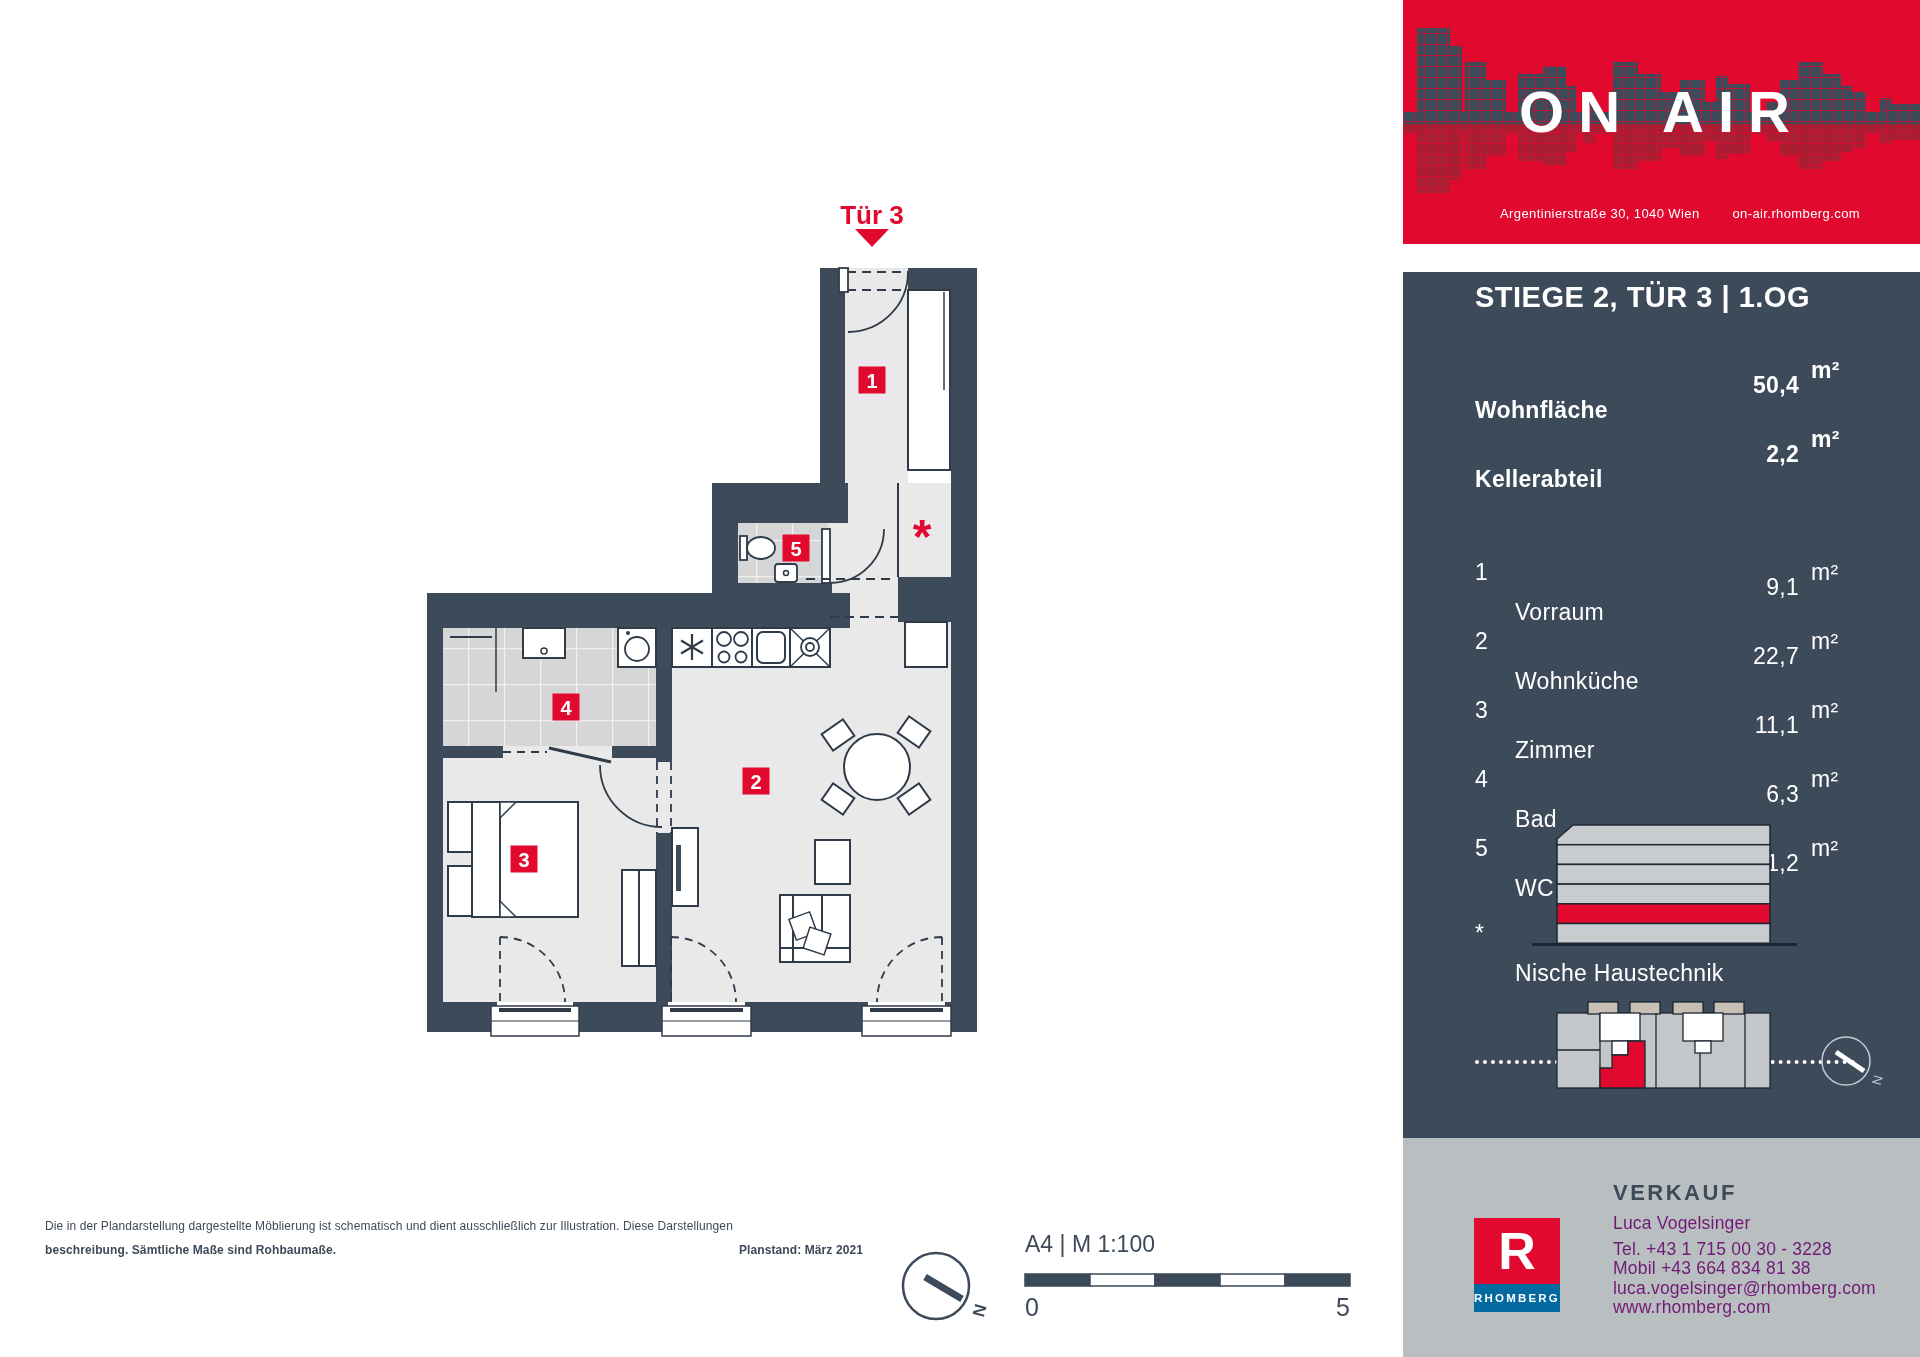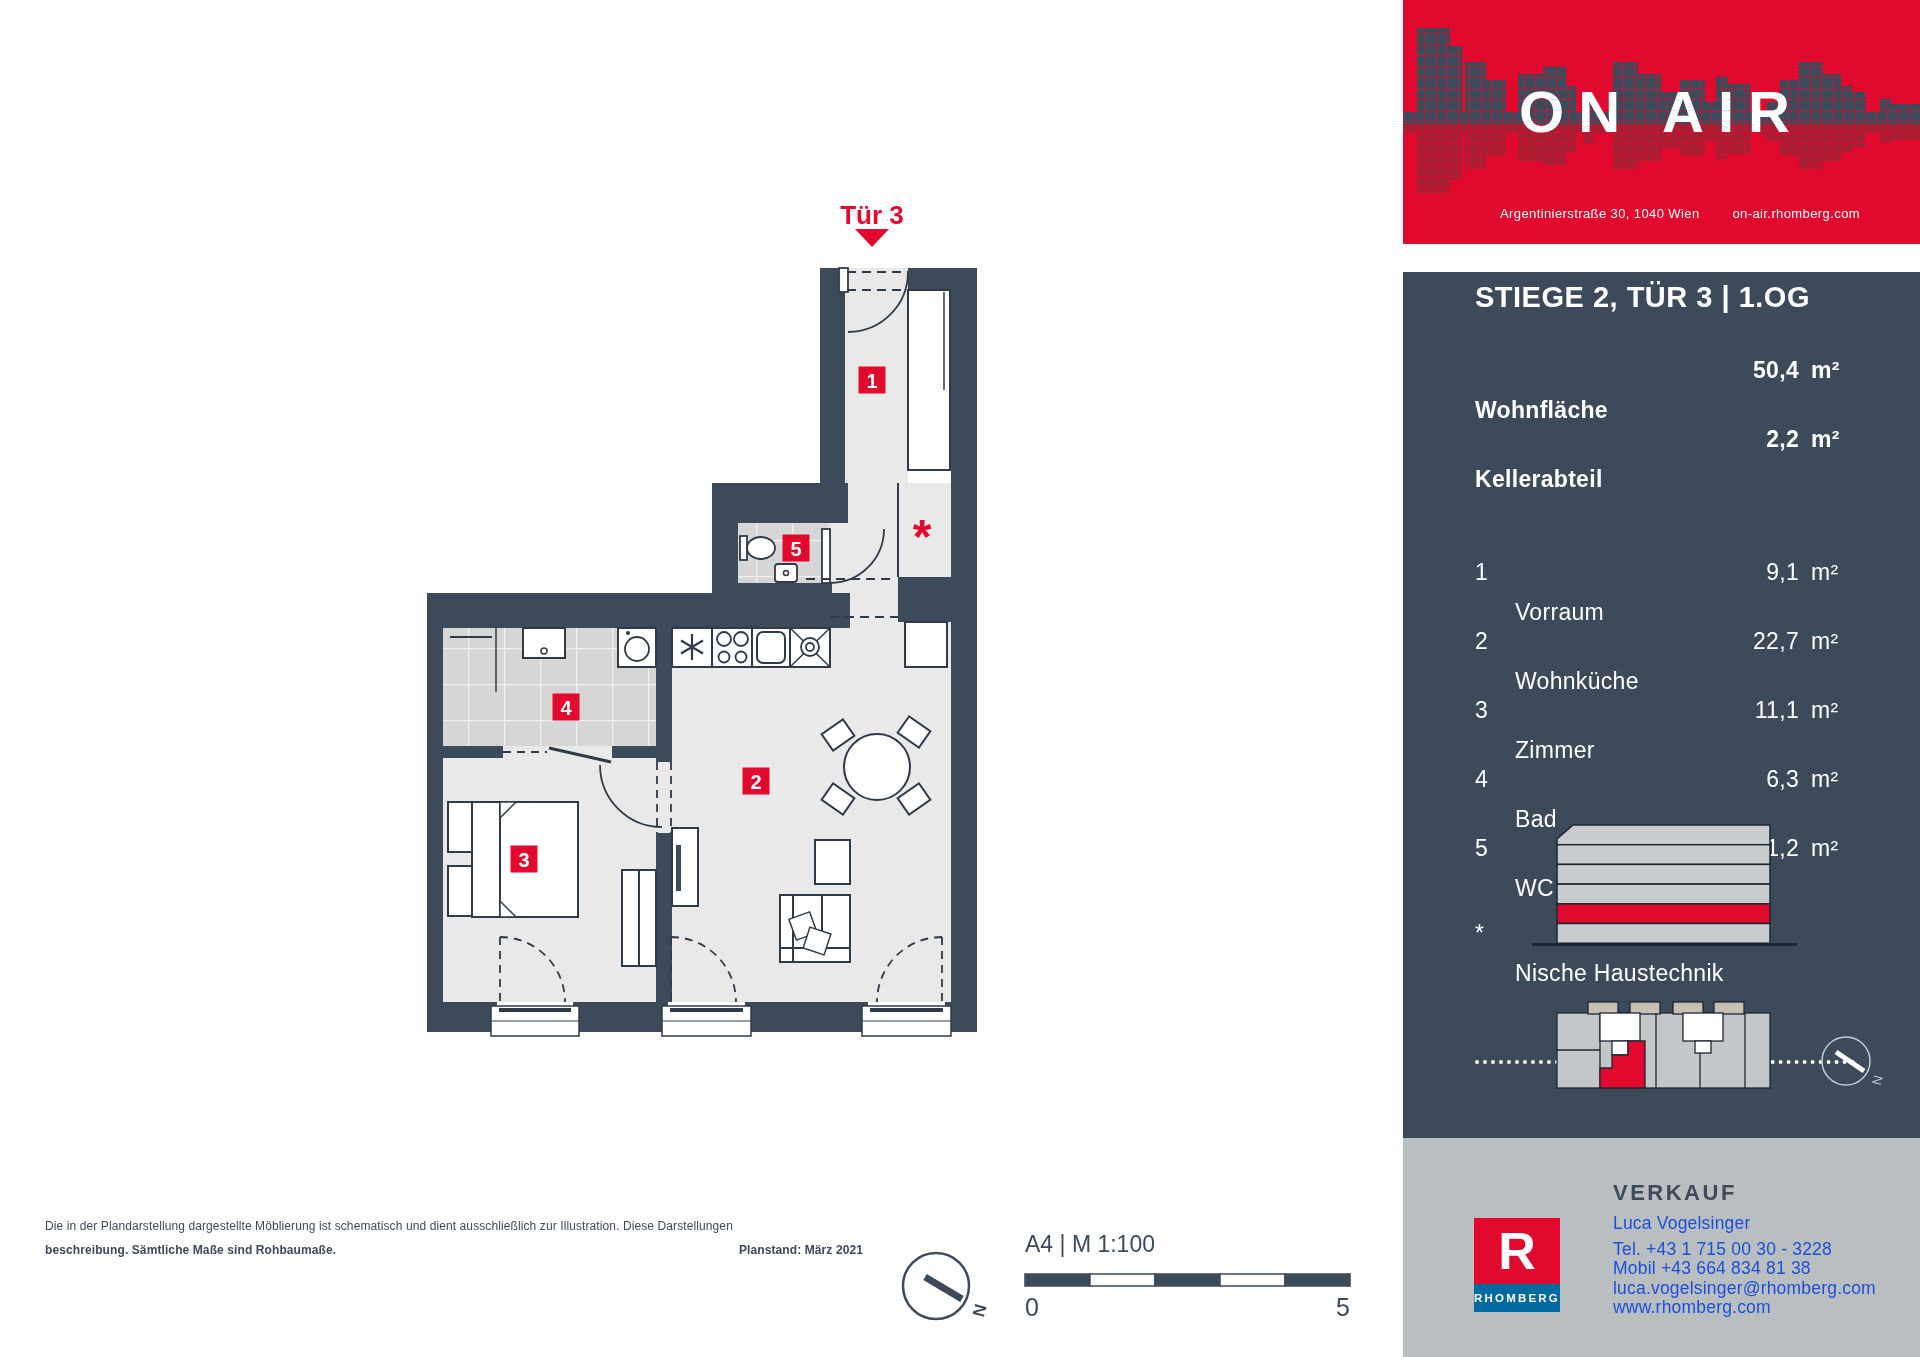--- a/index.html
+++ b/index.html
@@ -15,28 +15,28 @@
   .sb-footer{left:1403px;top:1138px;width:517px;height:219px;background:#b9bec1;}
   .onair{position:absolute;left:0;top:78px;width:100%;text-align:center;color:#fff;
          font-size:58px;font-weight:bold;letter-spacing:14px;white-space:nowrap;}
   .addr-row{position:absolute;left:57px;right:60px;top:206px;display:flex;justify-content:space-between;
             color:#fff;font-size:13px;letter-spacing:.4px;white-space:nowrap;margin-left:40px;}
   .sb-title{font-size:29px;font-weight:bold;letter-spacing:.5px;line-height:30px;}
   .sum-block{margin-top:44px;}
   .row{display:flex;line-height:29px;font-size:23px;letter-spacing:.3px;}
   .row .nr{width:40px;}
   .row .name{flex:1;margin-top:40px;}
-  .row .val{width:80px;text-align:right;}
+  .row .val{width:80px;text-align:right;margin-top:15px;}
   .row .unit{width:44px;padding-left:12px;}
   .bold{font-weight:bold;}
   .rooms-block{margin-top:64px;}
   .note-row{margin-top:16px;}
   .dotline{margin-top:72px;border-top:4px dotted #ffffff;height:0;}
   .verkauf{left:210px;top:42px;font-size:22px;font-weight:bold;letter-spacing:2.5px;color:#3d4a5a;}
-  .contact{left:210px;top:76px;font-size:17.5px;line-height:19.5px;color:#1d4ed8;letter-spacing:.2px;}
+  .contact{left:210px;top:76px;font-size:17.5px;line-height:19.5px;color:#701a75;letter-spacing:.2px;}
   .contact .cname{margin-bottom:6px;}
   .rlogo-red{left:71px;top:80px;width:86px;height:66px;background:#e2092e;display:flex;
              align-items:center;justify-content:center;color:#fff;font-size:52px;font-weight:bold;}
   .rlogo-band{left:71px;top:146px;width:86px;height:28px;background:#0369a1;color:#fff;display:flex;
               align-items:center;justify-content:center;font-size:11.5px;font-weight:bold;letter-spacing:2.2px;}
 
   
   .disclaimer{left:45px;top:1214px;width:818px;font-size:12px;line-height:24px;color:#3d4a5a;
               letter-spacing:.1px;white-space:nowrap;}
   .disc-last{display:flex;justify-content:space-between;width:818px;font-weight:bold;}

